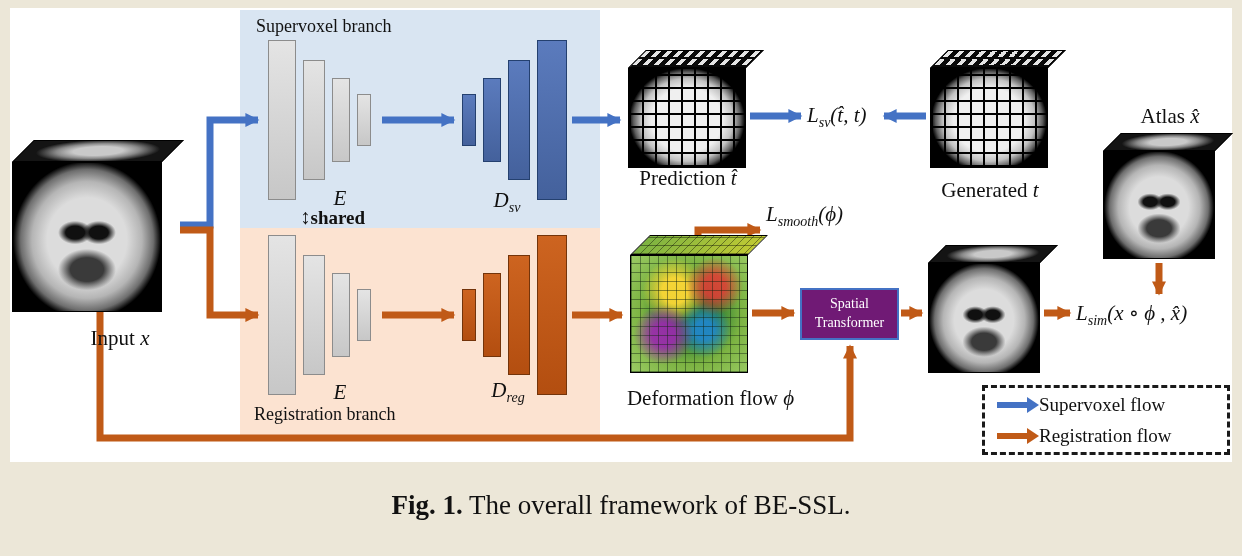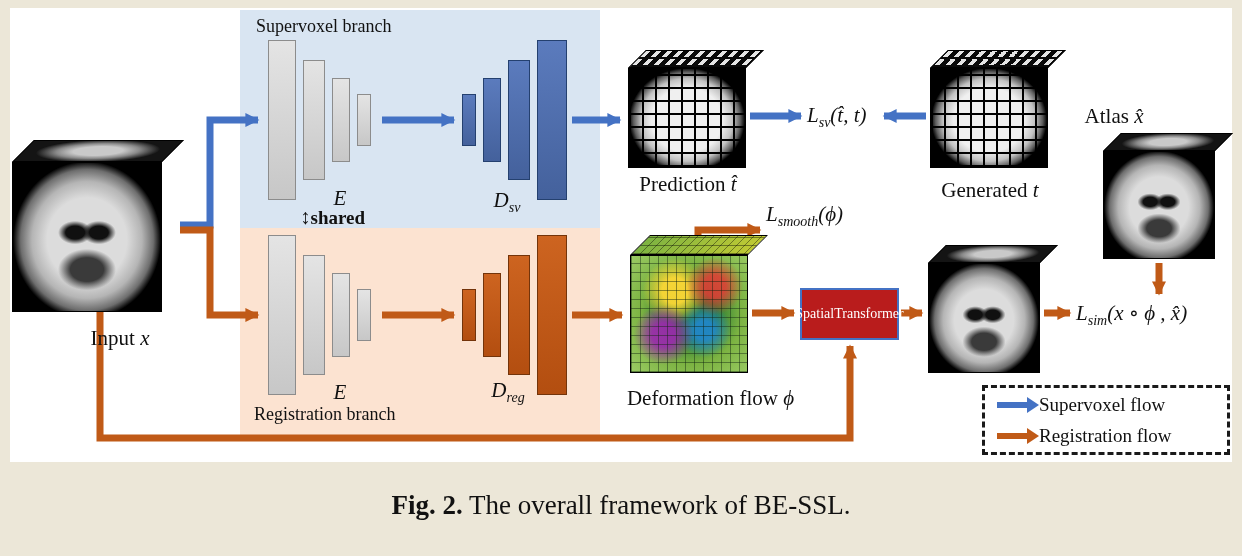--- a/index.html
+++ b/index.html
@@ -68,22 +68,22 @@
 
   
   .nlabel{position:absolute;font-size:21px;text-align:center;white-space:nowrap}
   .netlabel{position:absolute;font-size:21px;font-style:italic;text-align:center;white-space:nowrap}
   .mvar{font-style:italic}
   sub{font-size:14px;font-style:italic}
   .loss{position:absolute;font-size:21px;font-style:italic;white-space:nowrap}
   .shared{position:absolute;left:290px;top:197px;font-size:19px;font-weight:bold;white-space:nowrap}
   .shared .updown{font-size:21px;font-weight:bold}
 
-  .st-box{position:absolute;left:790px;top:280px;width:99px;height:52px;background:#b91c1c;
-          border:2px solid #4472c4;color:#fff;display:flex;flex-direction:row;align-items:center;
+  .st-box{position:absolute;left:790px;top:280px;width:99px;height:52px;background:#701a75;
+          border:2px solid #4472c4;color:#fff;display:flex;flex-direction:column;align-items:center;
           justify-content:center;font-size:14px;line-height:1.35;box-sizing:border-box;text-align:center}
 
   
   .legend{position:absolute;left:972px;top:377px;width:248px;height:70px;background:#fff;
           border:3px dashed #1a1a1a;box-sizing:border-box;display:flex;flex-direction:column;
           justify-content:center;gap:9px;padding:4px 12px}
   .leg-row{display:flex;align-items:center;gap:4px;font-size:19px;white-space:nowrap}
   .leg-arrow{width:30px;height:6px;position:relative;flex:0 0 auto;margin-right:8px}
   .leg-arrow::after{content:"";position:absolute;right:-12px;top:-5px;width:0;height:0;
                     border:8px solid transparent;border-right:none}
@@ -200,27 +200,27 @@
       <span>D</span><sub>reg</sub>
     </div>
 
     <div class="shared">
       <span class="updown">↕</span><span>shared</span>
     </div>
 
     <div class="nlabel" style="left:35px;top:318px;width:150px">
       <span>Input</span> <span class="mvar">x</span>
     </div>
-    <div class="nlabel" style="left:598px;top:164px;width:160px">
+    <div class="nlabel" style="left:598px;top:158px;width:160px">
       <span>Prediction</span> <span class="mvar">t̂</span>
     </div>
     <div class="nlabel" style="left:900px;top:170px;width:160px">
       <span>Generated</span> <span class="mvar">t</span>
     </div>
-    <div class="nlabel" style="left:1039px;top:96px;width:130px">
+    <div class="nlabel" style="left:1095px;top:96px;width:130px">
       <span>Atlas</span> <span class="mvar">x̂</span>
     </div>
     <div class="nlabel" style="left:598px;top:378px;width:205px">
       <span>Deformation flow</span> <span class="mvar">ϕ</span>
     </div>
 
     <div class="loss" style="left:797px;top:95px">
       <span>L</span><sub>sv</sub><span>(t̂, t)</span>
     </div>
     <div class="loss" style="left:756px;top:194px">
@@ -242,15 +242,15 @@
       </div>
       <div class="leg-row">
         <span class="leg-arrow orange"></span>
         <span>Registration flow</span>
       </div>
     </div>
 
   </div>
 
   <div class="caption">
-    <span class="cap-bold">Fig. 2.</span><span> The overall framework of BE-SSL.</span>
+    <span class="cap-bold">Fig. 1.</span><span> The overall framework of BE-SSL.</span>
   </div>
 </div>
 
 </body></html>

